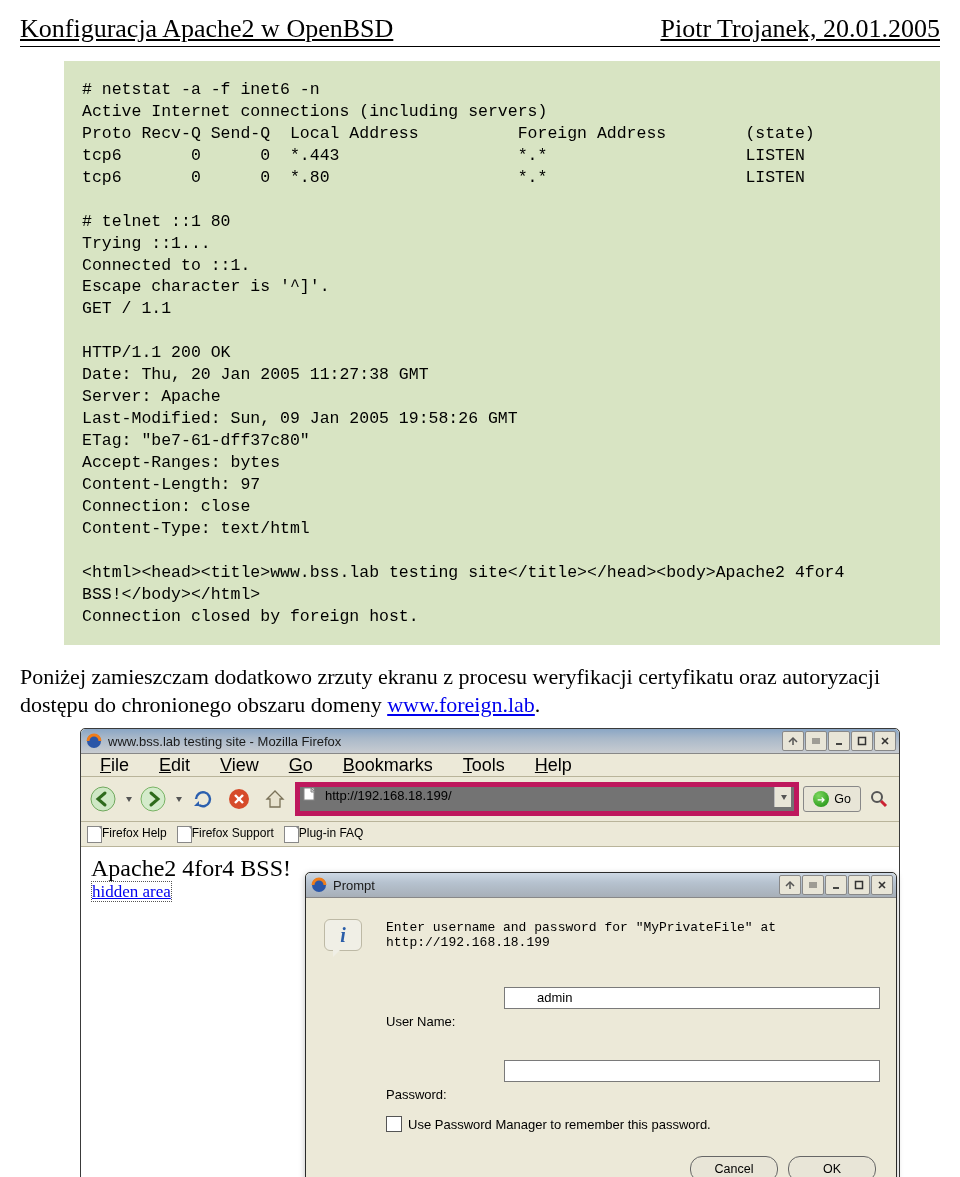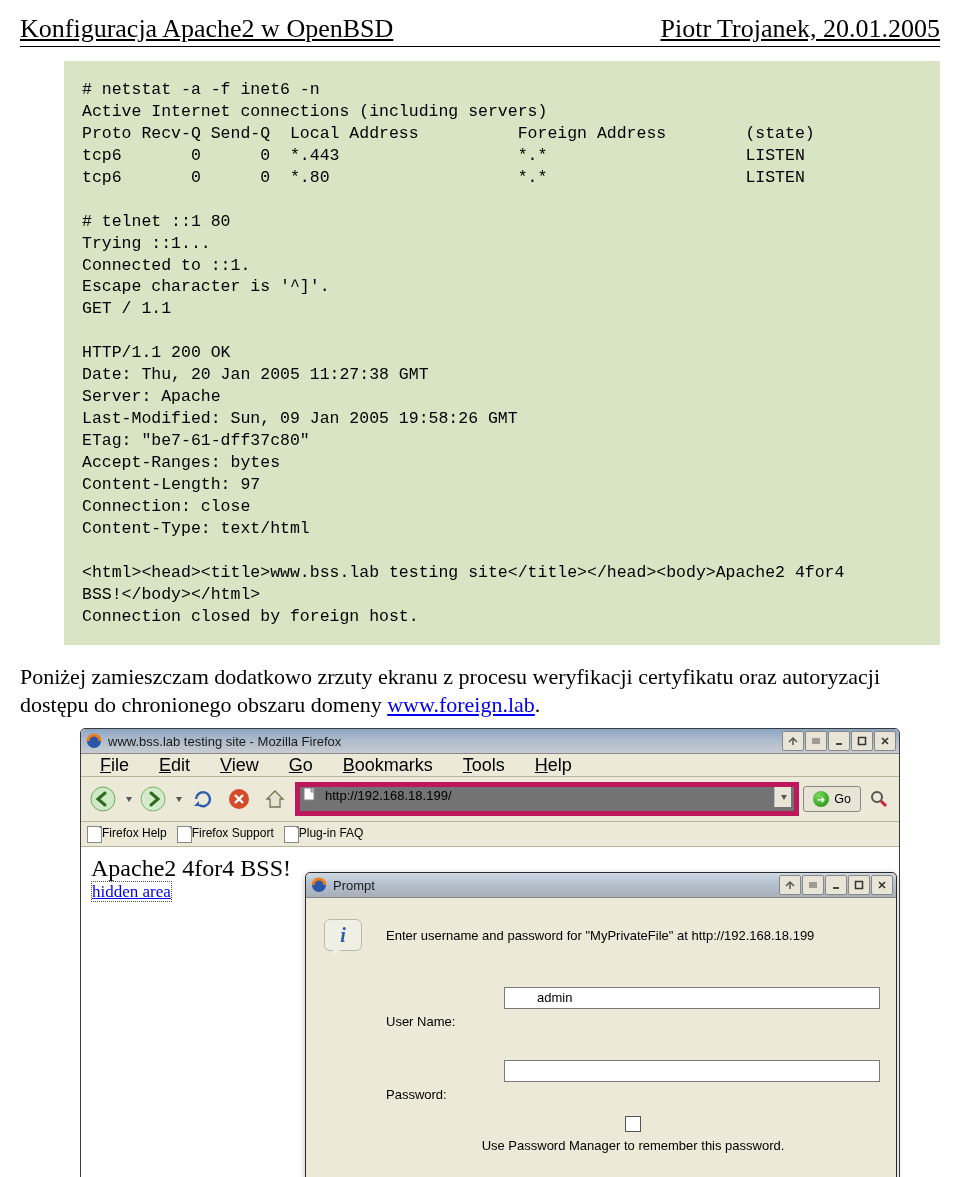--- a/index.html
+++ b/index.html
@@ -217,38 +217,37 @@
   .info-ico {
     grid-column: 1; grid-row: 1;
     width: 42px; height: 42px;
     display:flex;align-items:center;justify-content:center;
   }
   .info-bubble{
     width:36px;height:30px;border-radius:6px;background:#f0efe6;border:1px solid #bdb9a5;position:relative;display:flex;align-items:center;justify-content:center;
   }
   .info-bubble::after{content:"";position:absolute;left:8px;bottom:-7px;width:0;height:0;border-right:9px solid transparent;border-top:9px solid #f0efe6;}
   .info-bubble .i{color:#2a5da8;font-family:'Times New Roman',serif;font-style:italic;font-weight:bold;font-size:20px;}
-  .prompt-text { grid-column: 2 / span 2; grid-row: 1; }
+  .prompt-text { grid-column: 2 / span 2; grid-row: 1; font-family: Liberation Mono, monospace; }
   .lbl { grid-column: 2; text-align:left;margin-top:48px; }
   .fld {
     grid-column: 3;
     height: 22px;
     border: 1px solid #7a7a7a;
     background: #fff;
     padding: 0 4px;
     font-size: 13px;
     width: 100%;
     box-sizing: border-box;
     outline: none;
   }
   .chk-row {
     grid-column: 2 / span 2;
     display:flex; align-items:center; gap:6px;
     margin-top: 4px;
-    flex-direction: column;
   }
   .chk{width:14px;height:14px;border:1px solid #555;background:#fff;}
   .dlg-btns {
     grid-column: 1 / span 3;
     display:flex; justify-content:flex-end; gap:10px;
     padding: 8px 4px 8px 4px;
     margin-top: 6px;
   }
   .dlg-btn {
     min-width: 86px;

